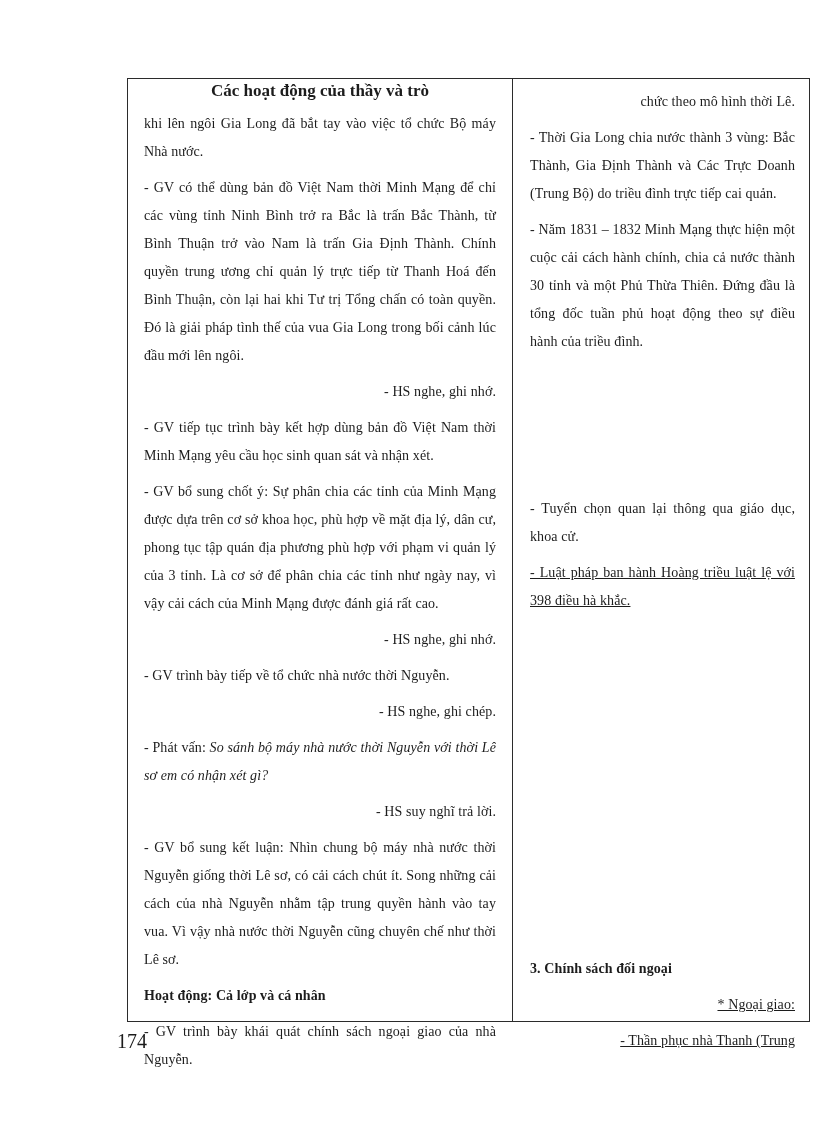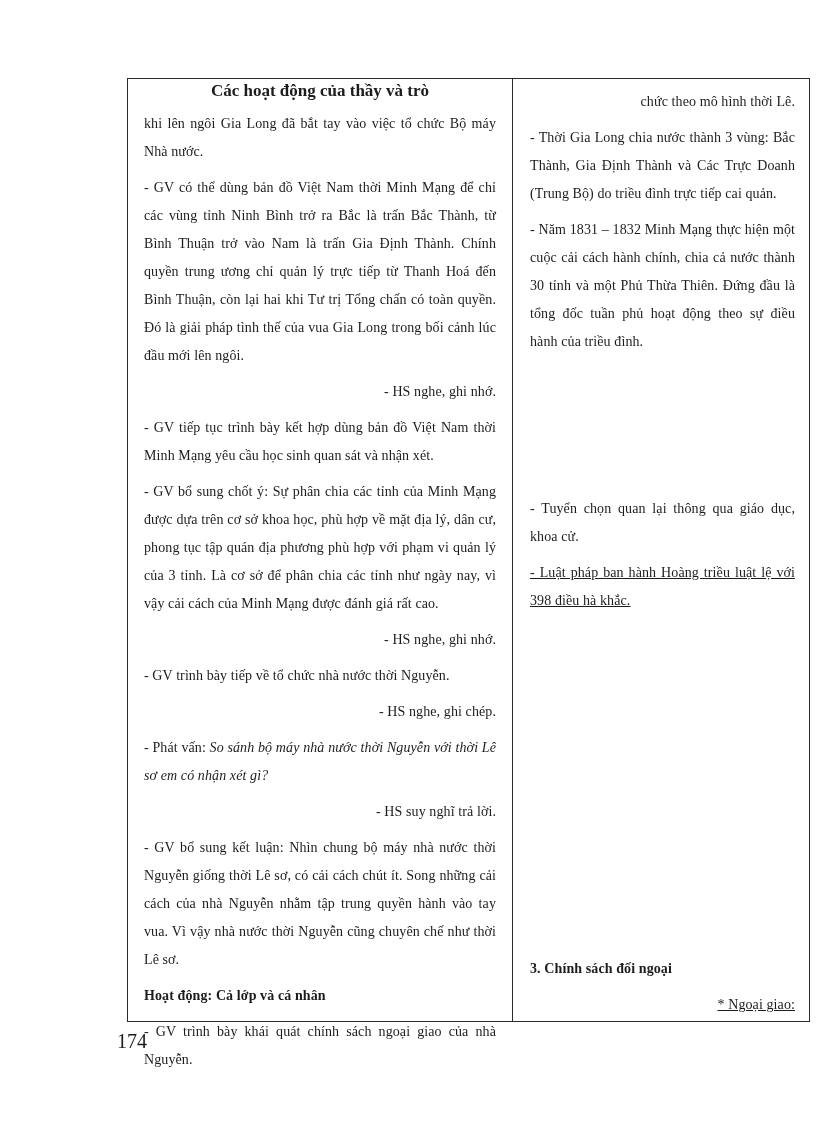--- a/index.html
+++ b/index.html
@@ -64,17 +64,18 @@
     <p class="para">- Năm 1831 – 1832 Minh Mạng thực hiện một cuộc cải cách hành chính, chia cả nước thành 30 tỉnh và một Phủ Thừa Thiên. Đứng đầu là tổng đốc tuần phủ hoạt động theo sự điều hành của triều đình.</p>
 
     <div class="right-block right-block-middle">
       <p class="para">- Tuyển chọn quan lại thông qua giáo dục, khoa cử.</p>
       <p class="para">- Luật pháp ban hành Hoàng triều luật lệ với 398 điều hà khắc.</p>
     </div>
 
     <div class="right-block right-block-bottom">
       <p class="para bold">3. Chính sách đối ngoại</p>
       <p class="para left">* Ngoại giao:</p>
+      <p class="para left">- Thần phục nhà Thanh (Trung</p>
     </div>
   </div>
 </div>
 
 <div class="page-number">174</div>
 
 </body></html>

